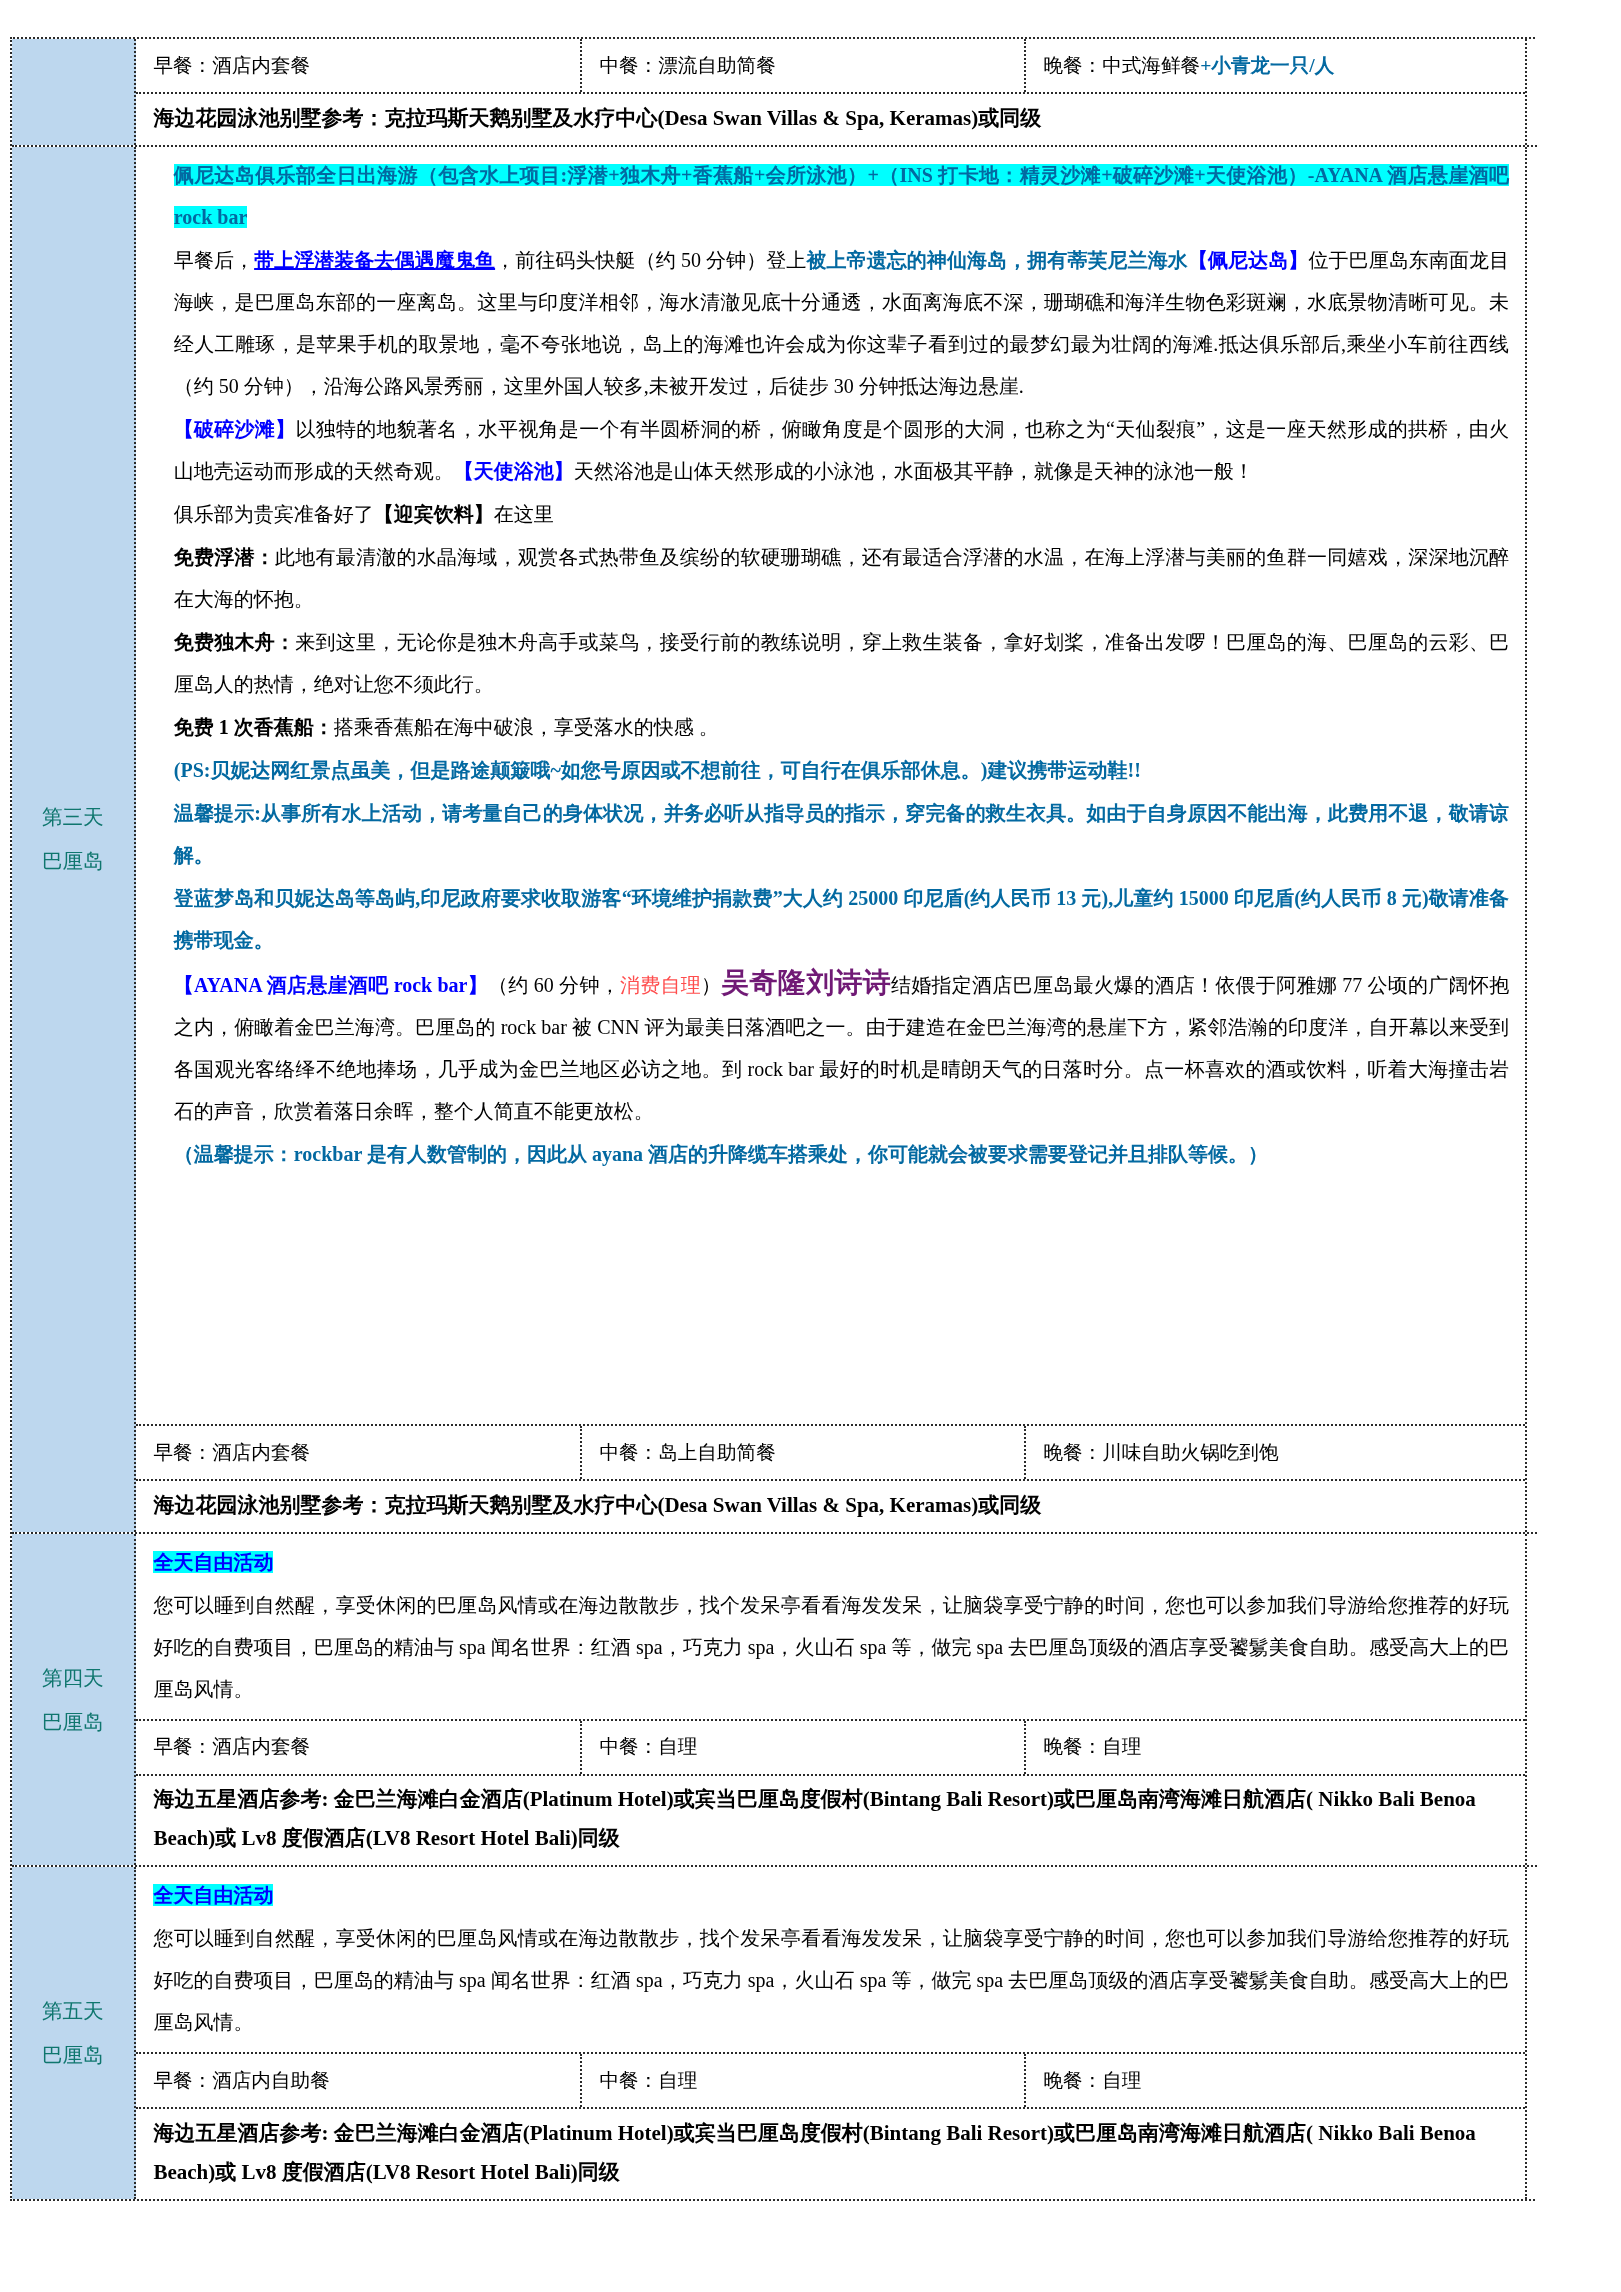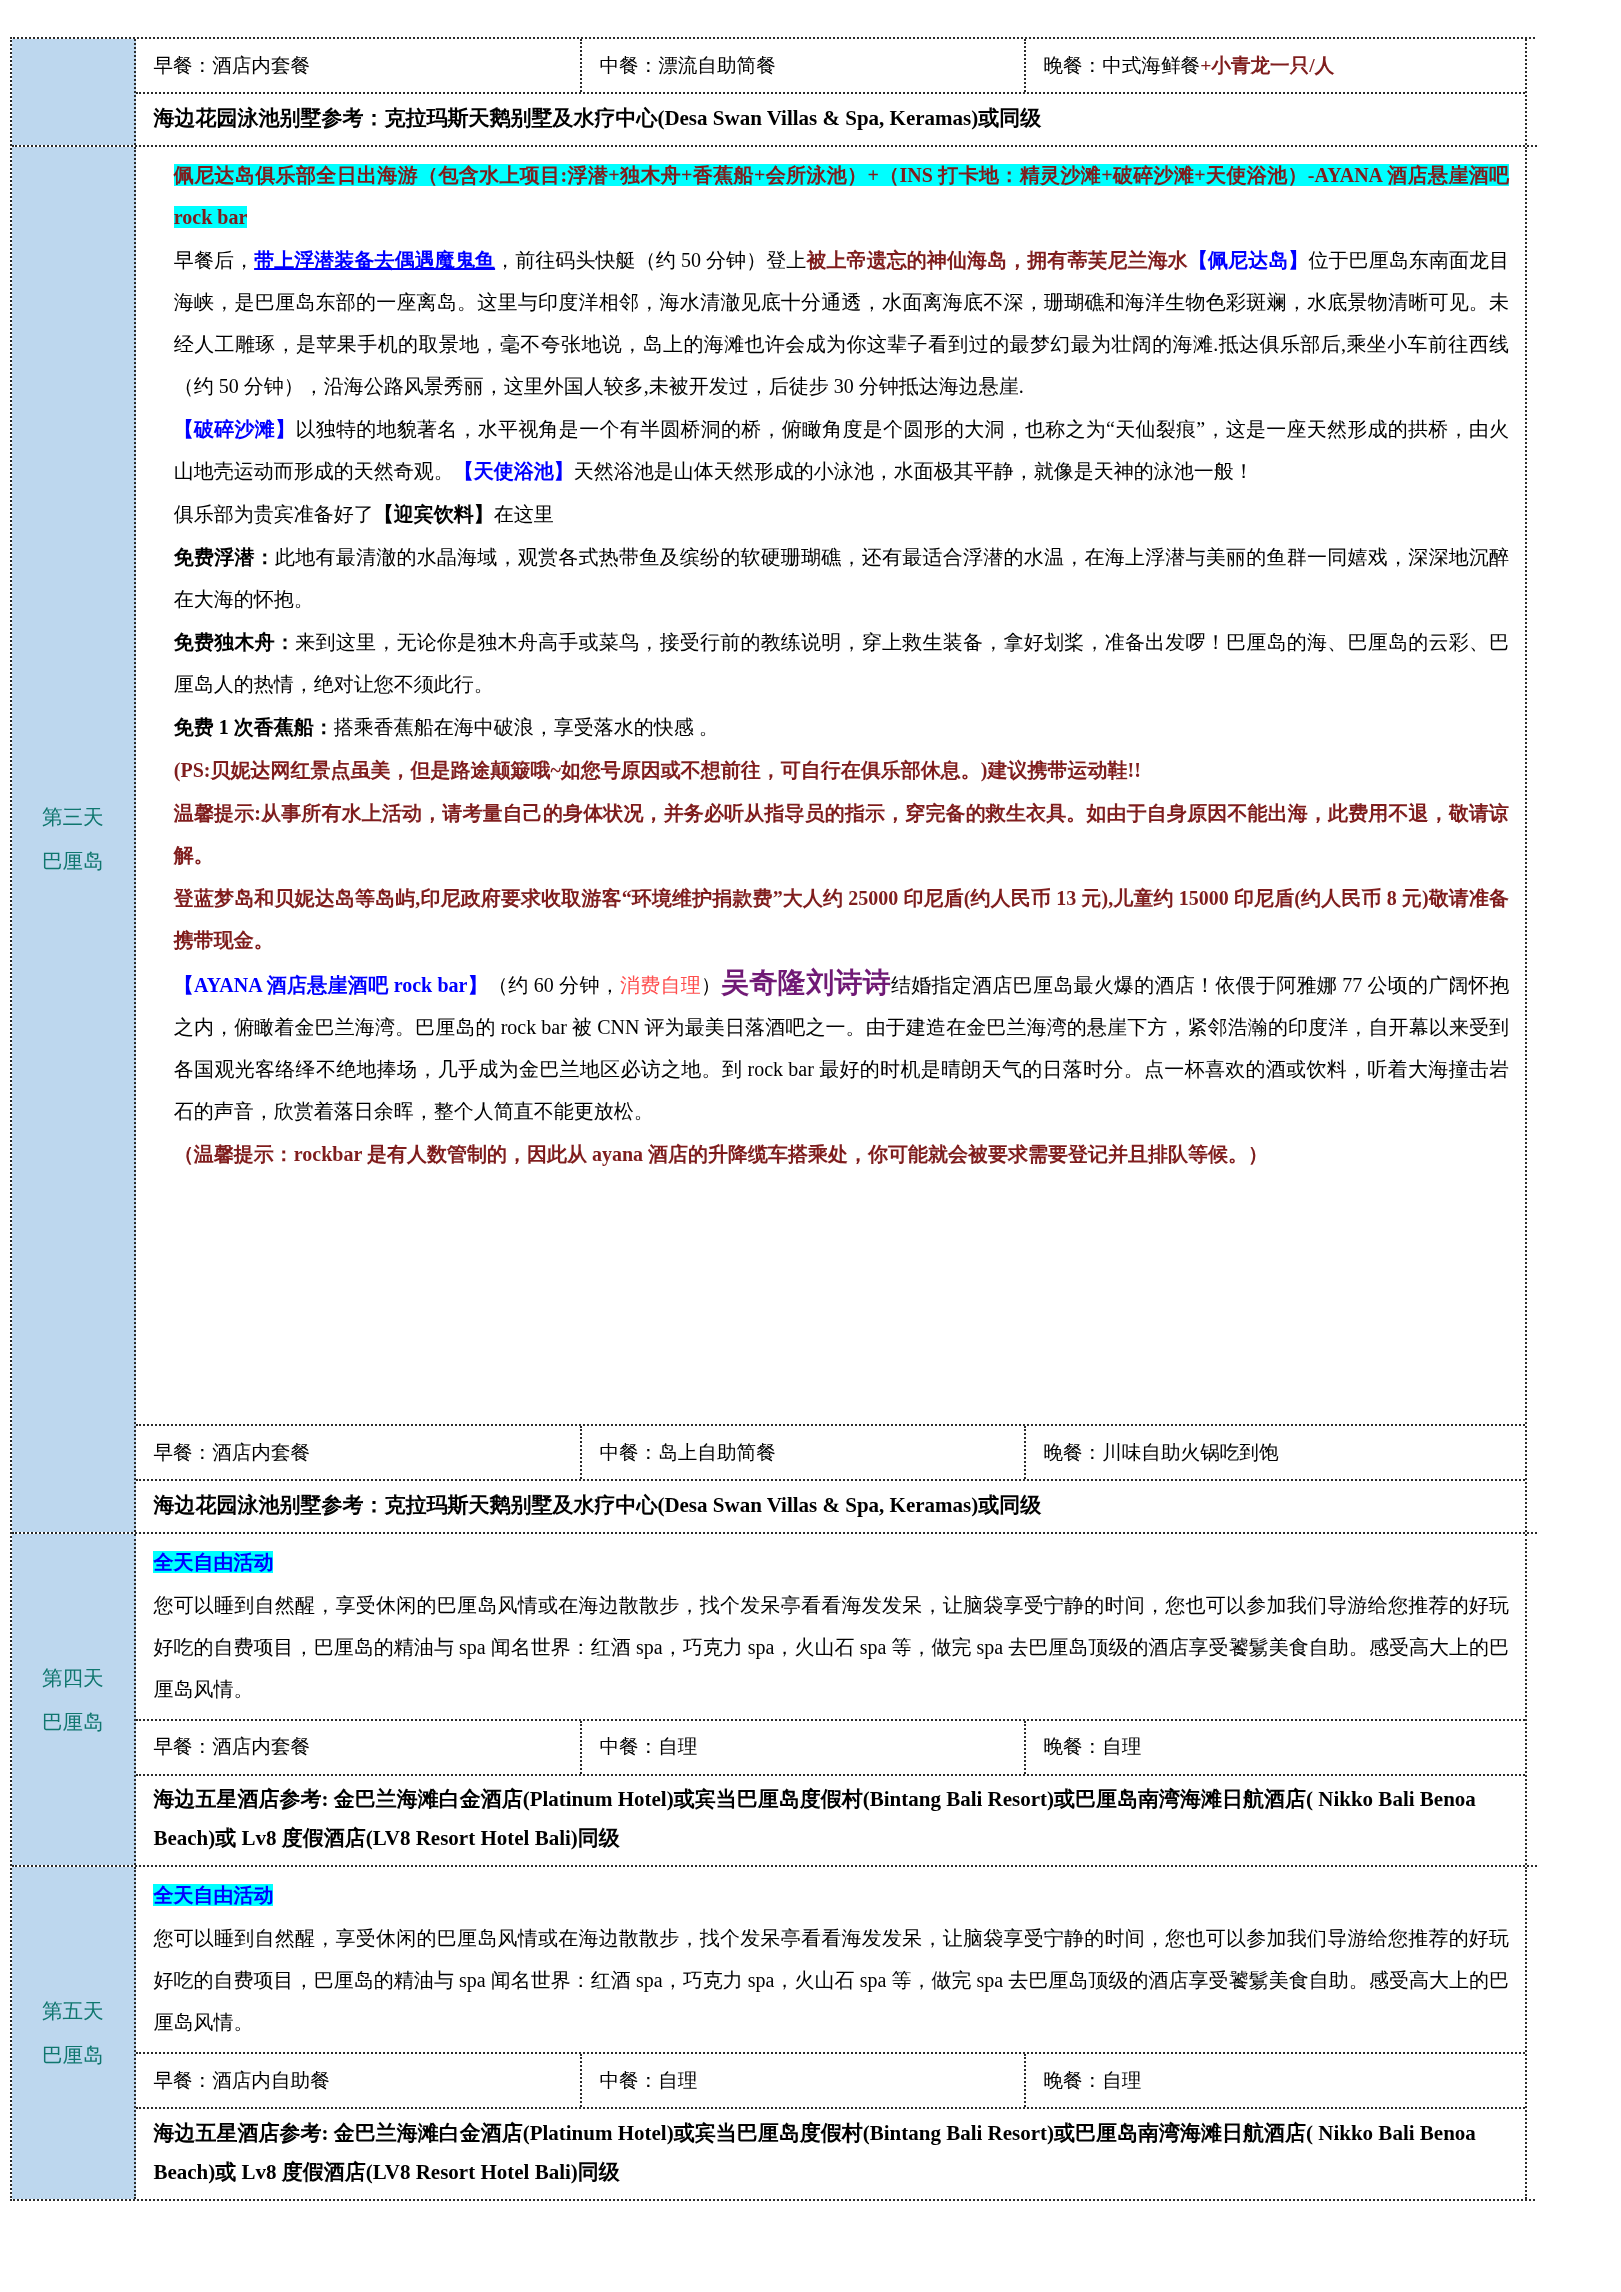--- a/index.html
+++ b/index.html
@@ -68,21 +68,21 @@
 
   .hotel-row {
     padding:4.9px 13.7px 6.9px 17.6px;
     font-size:21px;
     line-height:39px;
     font-weight:bold;
   }
 
   
   .bold { font-weight:bold; }
-  .red { color:#7f1d1d;margin-top:39px; }
+  .red { color:#0369a1;margin-top:39px; }
   .blue { color:#0000FF; }
   .magenta { color:#701a75; }
   .pinkred { color:#FF4D4D; }
   .hl { background:#00FFFF; }
   .u { text-decoration:underline; }
   .big { font-size:28px; }
 </style>
 </head>
 <body>
 

